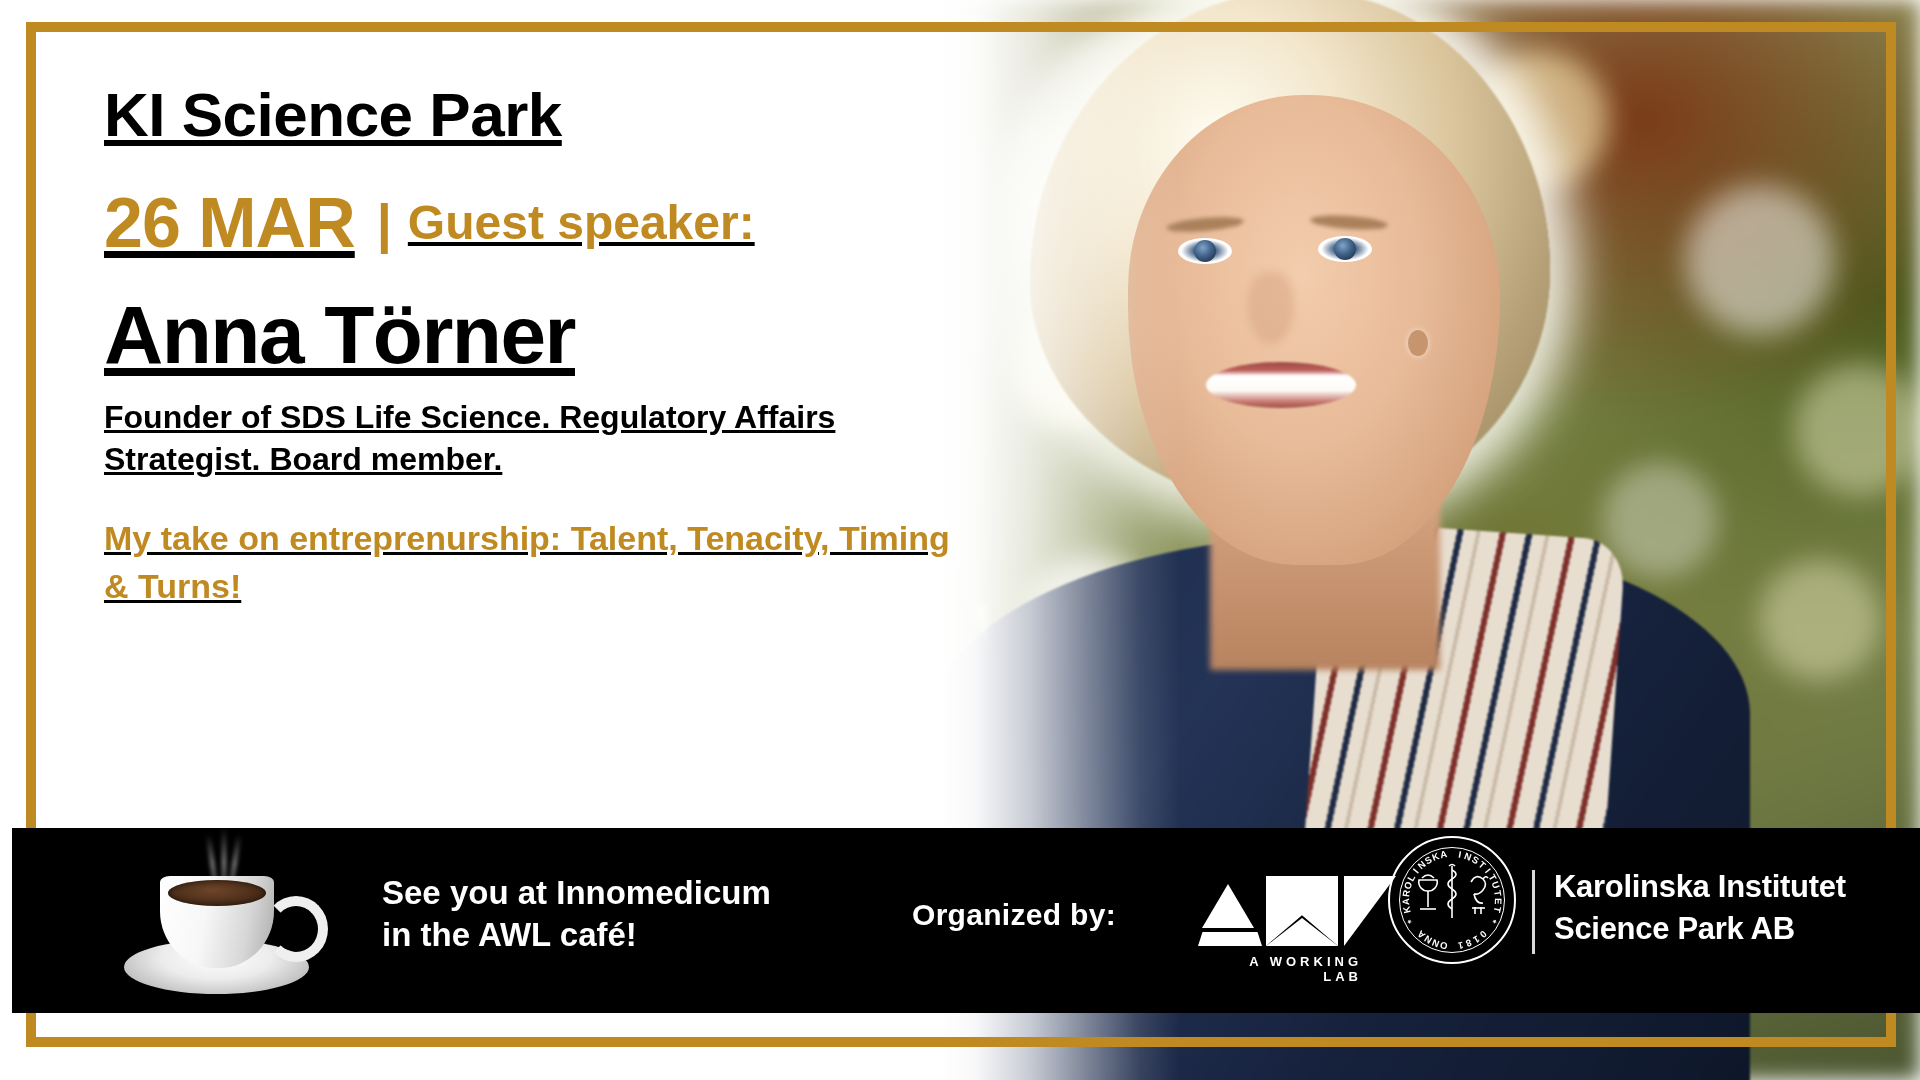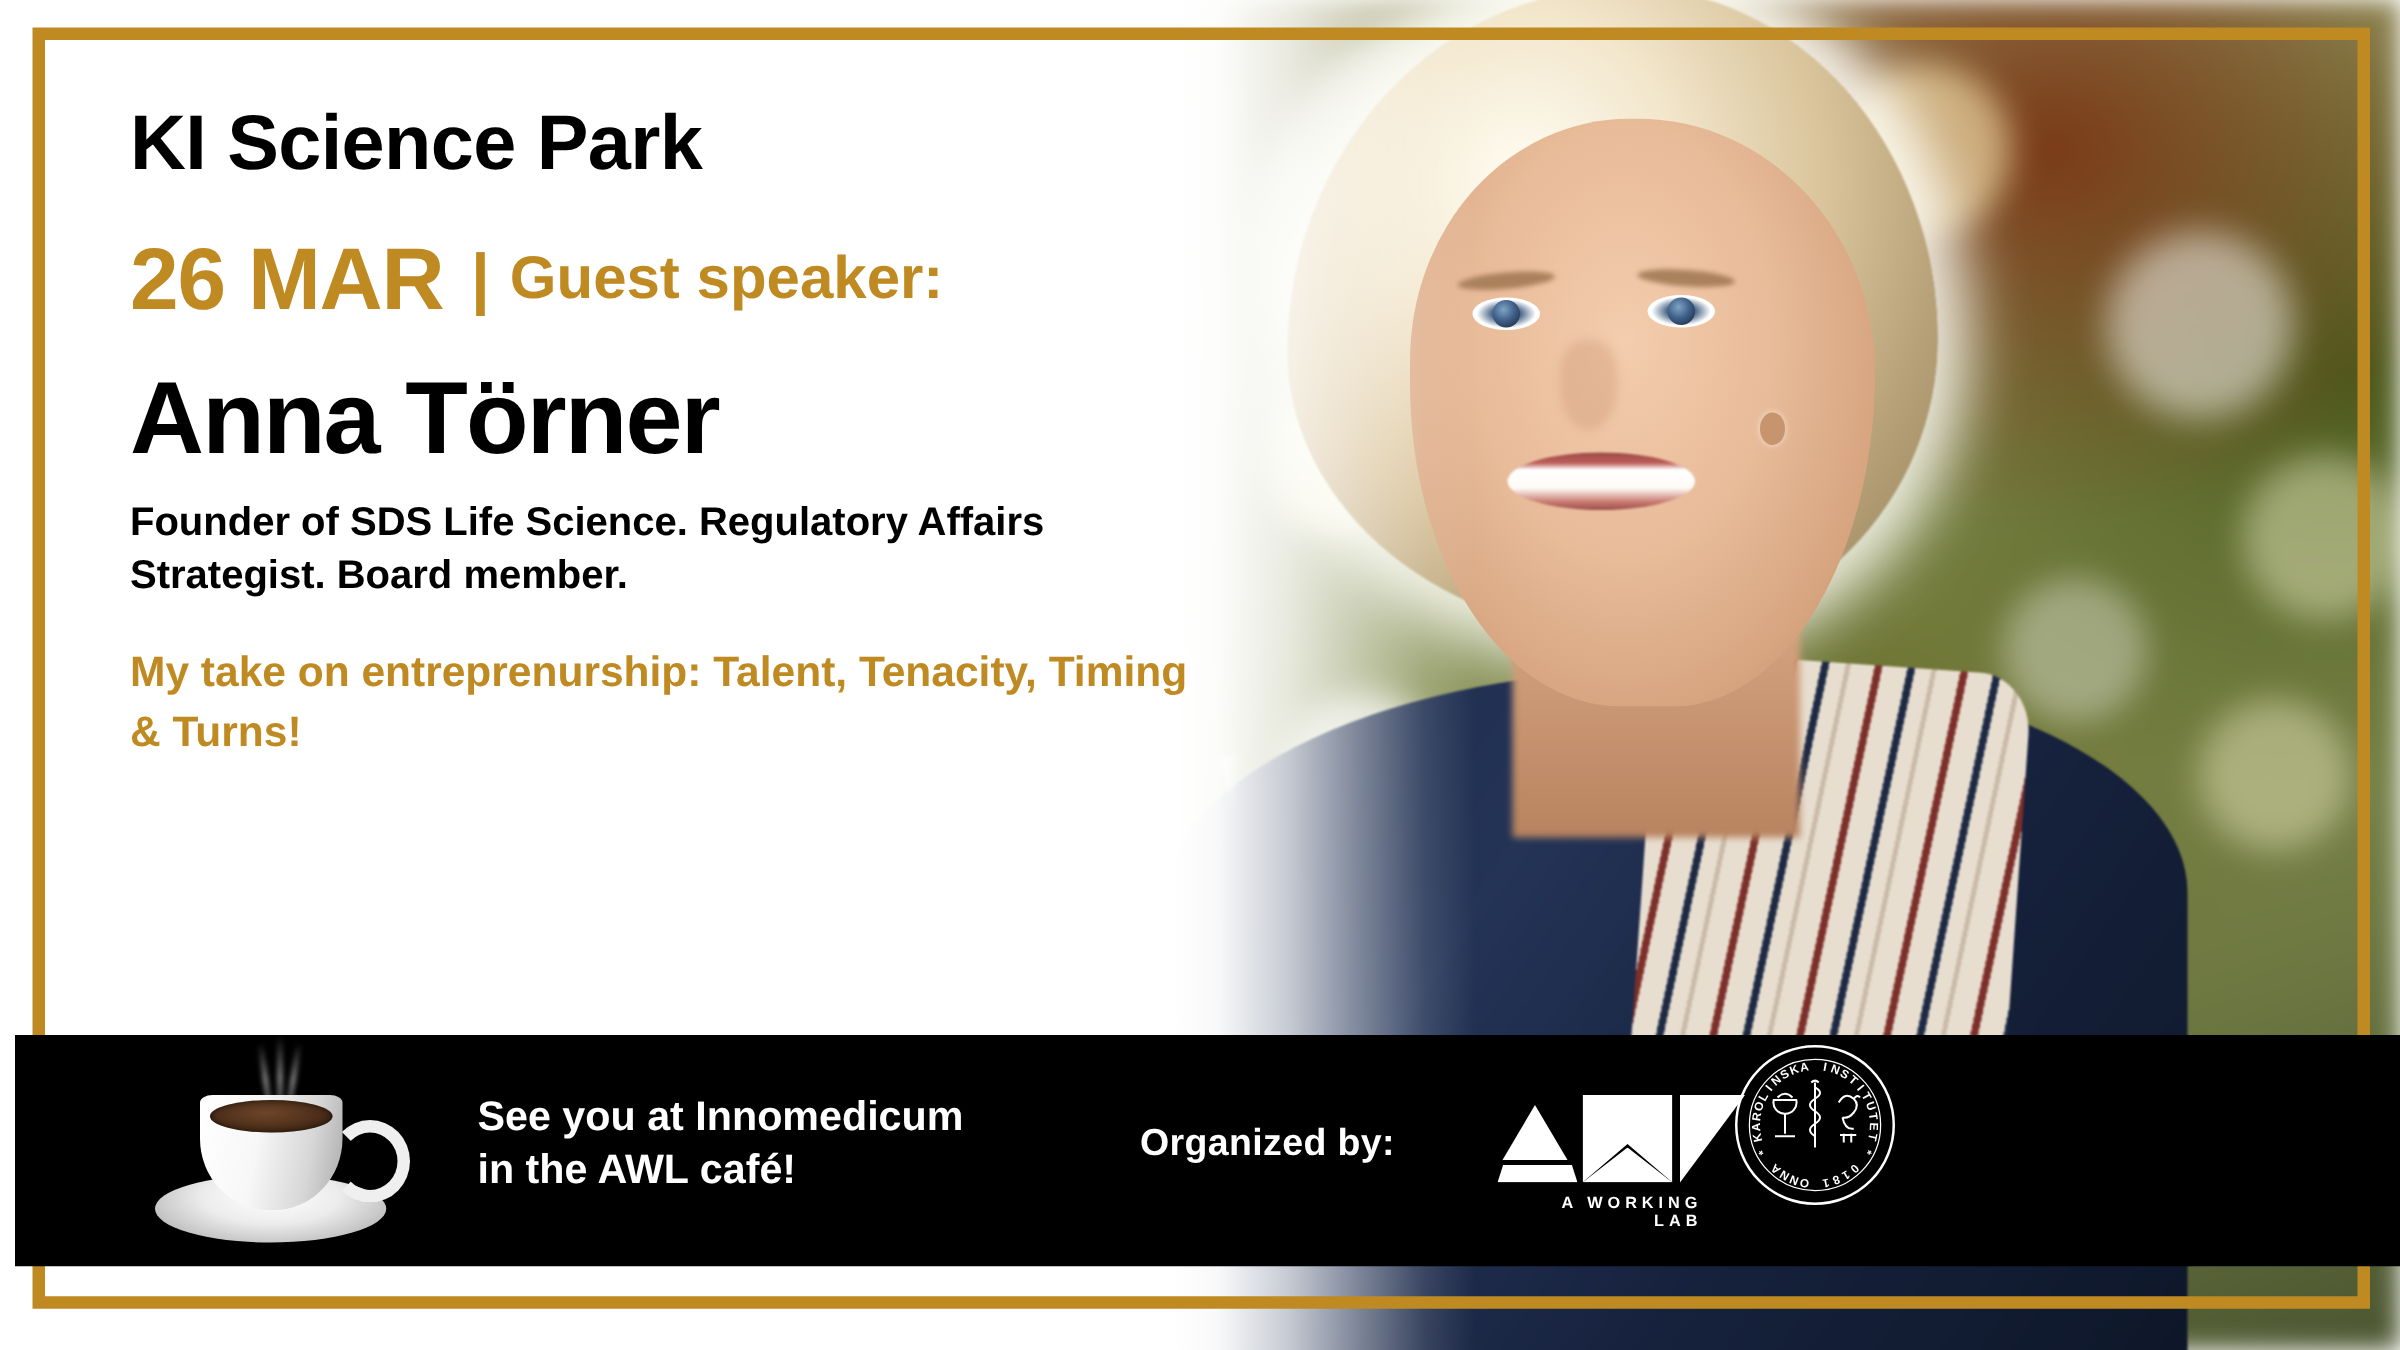--- a/index.html
+++ b/index.html
@@ -65,21 +65,21 @@
   .scarf{position:absolute;left:300px;top:540px;width:300px;height:470px;overflow:hidden;filter:blur(.8px);
     background:repeating-linear-gradient(98deg,#e8ded0 0 13px,#c9bba8 13px 17px,#e8ded0 17px 36px,#7d2f2a 36px 42px,#e8ded0 42px 62px,#1e2a44 62px 68px);
     border-radius:36% 14% 0 0/22% 10% 0 0;transform:rotate(4deg);}
   .neck{position:absolute;left:200px;top:500px;width:230px;height:180px;background:linear-gradient(180deg,#d6a481 0%,#b8835f 100%);filter:blur(3px);}
   .ear-ring{position:absolute;left:398px;top:340px;width:20px;height:26px;border-radius:50%;background:rgba(190,140,100,.8);box-shadow:0 0 6px rgba(255,255,255,.6);}
 
   
   .frame{position:absolute;left:26px;top:22px;width:1870px;height:1025px;border:10px solid var(--gold,#C08A22);box-sizing:border-box;pointer-events:none;}
 
   
-  .content{position:absolute;left:104px;top:78px;width:900px;}
+  .content{position:absolute;left:104px;top:78px;width:900px;text-decoration:underline;}
   .t-line{font-weight:bold;color:#000;letter-spacing:-.5px;}
   .title1{font-size:62px;line-height:74px;}
   .title2{font-size:62px;line-height:74px;letter-spacing:-1px;}
   .daterow{margin-top:34px;display:flex;align-items:flex-start;gap:0;}
   .date{font-size:70px;font-weight:bold;color:#C08A22;line-height:74px;letter-spacing:-1px;}
   .pipe{font-size:54px;font-weight:bold;color:#C08A22;margin:0 16px 0 22px;line-height:74px;}
   .guest{font-size:48px;font-weight:bold;color:#C08A22;line-height:74px;}
   .speaker{margin-top:30px;font-size:82px;font-weight:bold;color:#000;line-height:90px;letter-spacing:-1.5px;}
   .role{margin-top:16px;font-size:32px;font-weight:bold;color:#000;line-height:42px;max-width:790px;}
   .tagline{margin-top:34px;font-size:34px;font-weight:bold;color:#C08A22;line-height:48px;max-width:860px;}
@@ -269,14 +269,19 @@
       <g fill="none" stroke="#fff" stroke-width="1.6">
         <path d="M62 20 q5 -9 12 -3 q5 5 0 11 q-4 5 -9 4"></path>
         <path d="M74 17 q3 -4 5 -1"></path>
         <path d="M65 32 q2 10 9 9"></path>
         <path d="M66 45 v7 M72 45 v7"></path>
         <path d="M63 46 h13"></path>
       </g>
     </svg>
   </div>
 
+  <div class="ki-text">
+    <div class="ki-div"></div>
+    <div class="ki-l1">Karolinska Institutet</div>
+    <div class="ki-l2">Science Park AB</div>
+  </div>
 
 </div>
 
 </body></html>

